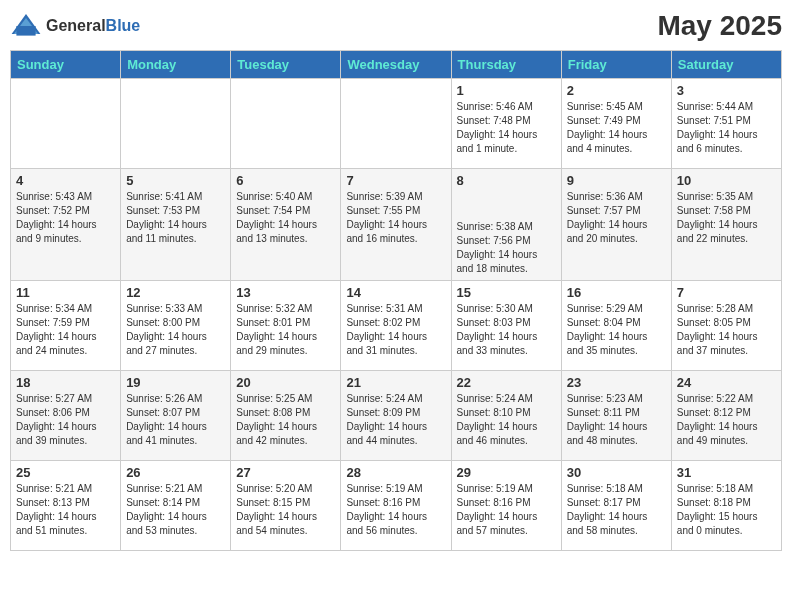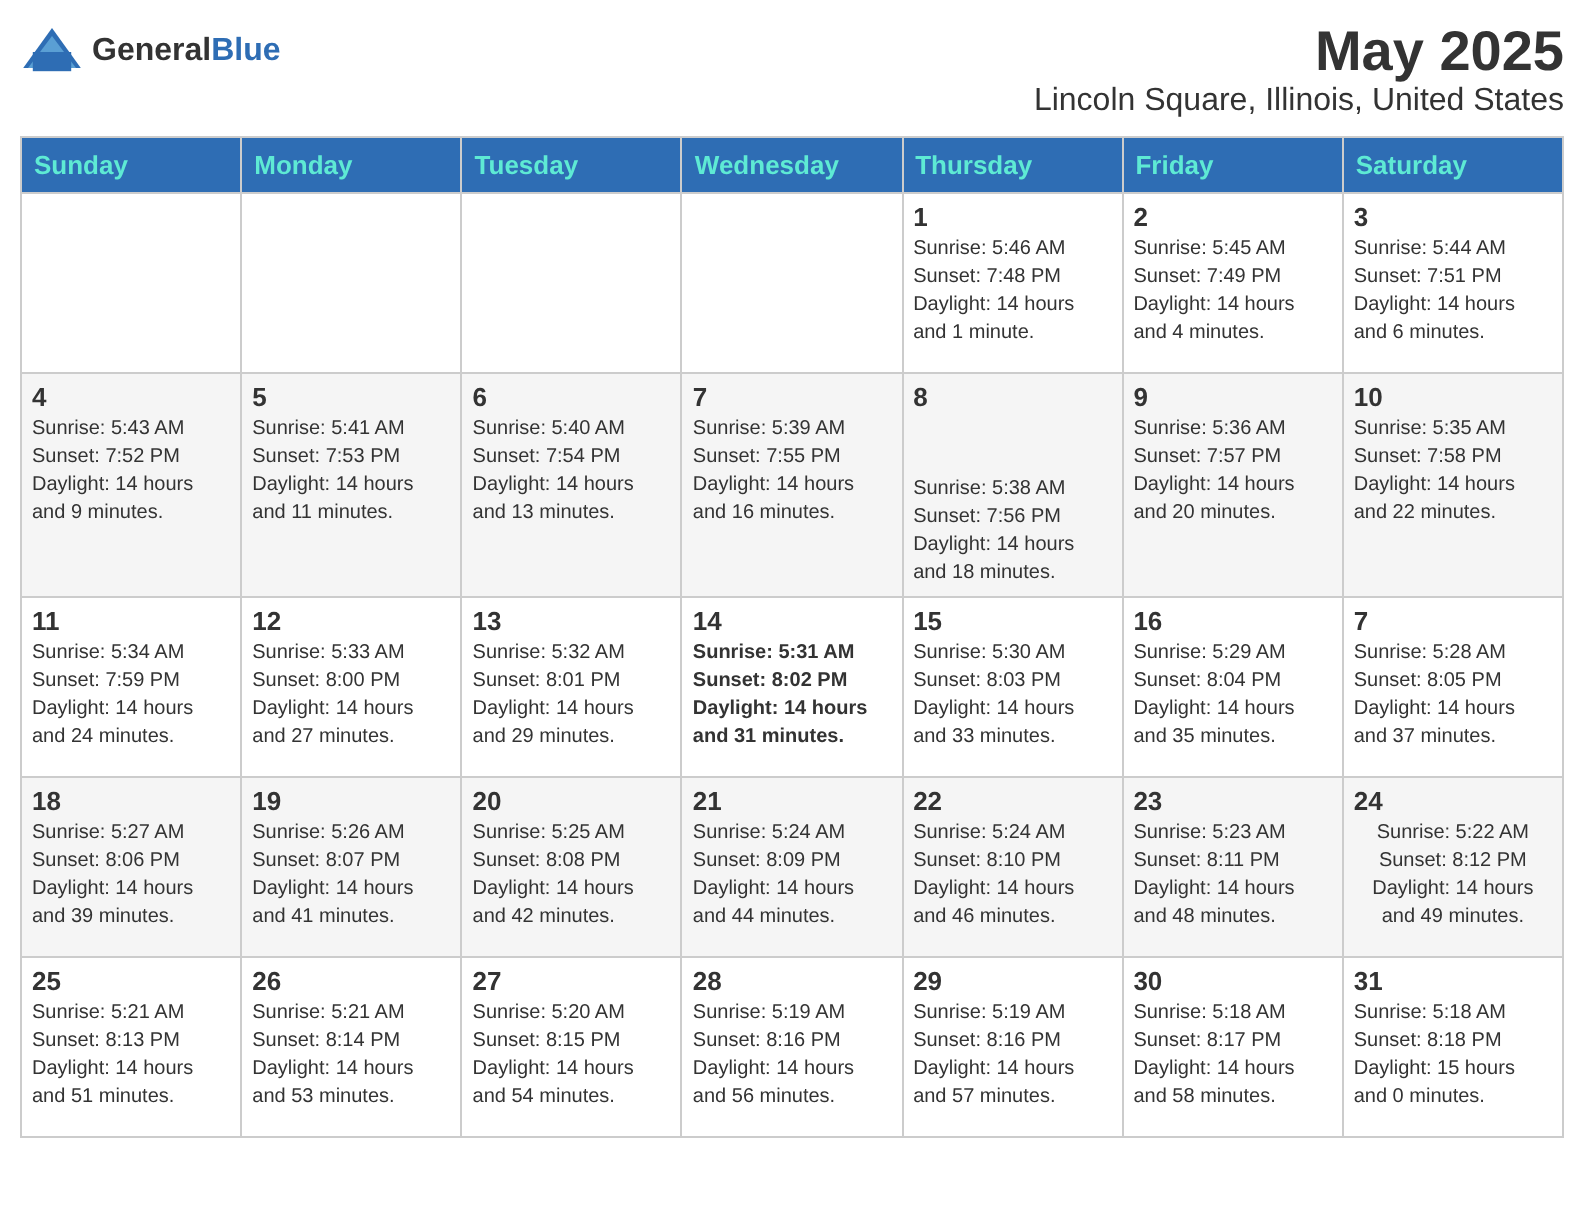--- a/index.html
+++ b/index.html
@@ -99,21 +99,20 @@
       <polygon points="20,10 35,30 5,30" fill="#5A9FD4"></polygon>
       <rect x="8" y="20" width="24" height="12" fill="#2E6DB4"></rect>
     </svg>
     <div class="logo-text">
       <span style="font-size:16px;font-weight:bold;color:#333;">General</span>
       <span style="font-size:16px;font-weight:bold;color:#2E6DB4;">Blue</span>
     </div>
   </div>
   <div class="title-area">
     <div class="main-title">May 2025</div>
-    <div class="subtitle">Lincoln Square, Illinois, United States</div>
   </div>
 </div>
 
 <table>
   <thead>
     <tr>
     <th class="day-header">Sunday</th>
         <th class="day-header">Monday</th>
         <th class="day-header">Tuesday</th>
         <th class="day-header">Wednesday</th>
@@ -205,21 +204,21 @@
 Daylight: 14 hours and 27 minutes.</div>
         </td>
         <td>
           <span class="date-num">13</span>
           <div class="cell-info" style="white-space: pre-line;">Sunrise: 5:32 AM
 Sunset: 8:01 PM
 Daylight: 14 hours and 29 minutes.</div>
         </td>
         <td>
           <span class="date-num">14</span>
-          <div class="cell-info" style="white-space: pre-line; font-weight: bold;">Sunrise: 5:31 AM
+          <div class="cell-info" style="white-space: pre-line;">Sunrise: 5:31 AM
 Sunset: 8:02 PM
 Daylight: 14 hours and 31 minutes.</div>
         </td>
         <td>
           <span class="date-num">15</span>
           <div class="cell-info" style="white-space: pre-line;">Sunrise: 5:30 AM
 Sunset: 8:03 PM
 Daylight: 14 hours and 33 minutes.</div>
         </td>
         <td>
@@ -267,21 +266,21 @@
 Daylight: 14 hours and 46 minutes.</div>
         </td>
         <td>
           <span class="date-num">23</span>
           <div class="cell-info" style="white-space: pre-line;">Sunrise: 5:23 AM
 Sunset: 8:11 PM
 Daylight: 14 hours and 48 minutes.</div>
         </td>
         <td>
           <span class="date-num">24</span>
-          <div class="cell-info" style="white-space: pre-line; text-align: center;">Sunrise: 5:22 AM
+          <div class="cell-info" style="white-space: pre-line;">Sunrise: 5:22 AM
 Sunset: 8:12 PM
 Daylight: 14 hours and 49 minutes.</div>
         </td>
       </tr>
       <tr>
         <td>
           <span class="date-num">25</span>
           <div class="cell-info" style="white-space: pre-line;">Sunrise: 5:21 AM
 Sunset: 8:13 PM
 Daylight: 14 hours and 51 minutes.</div>

